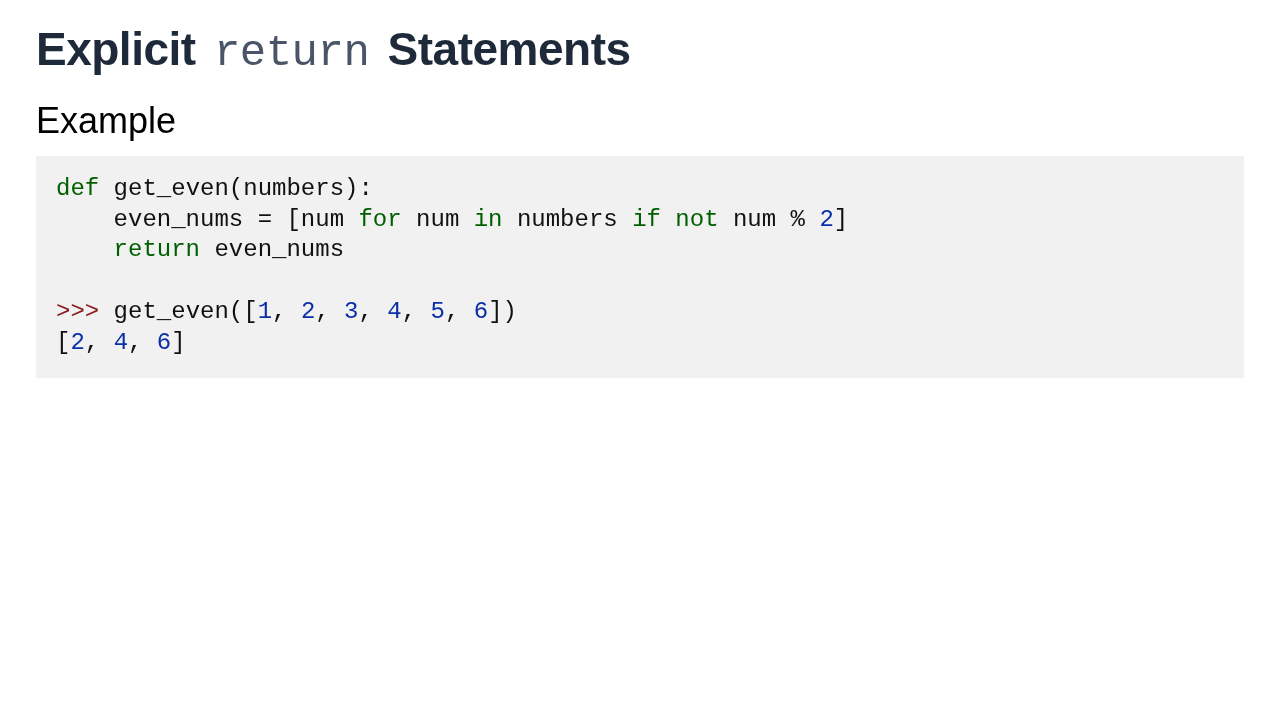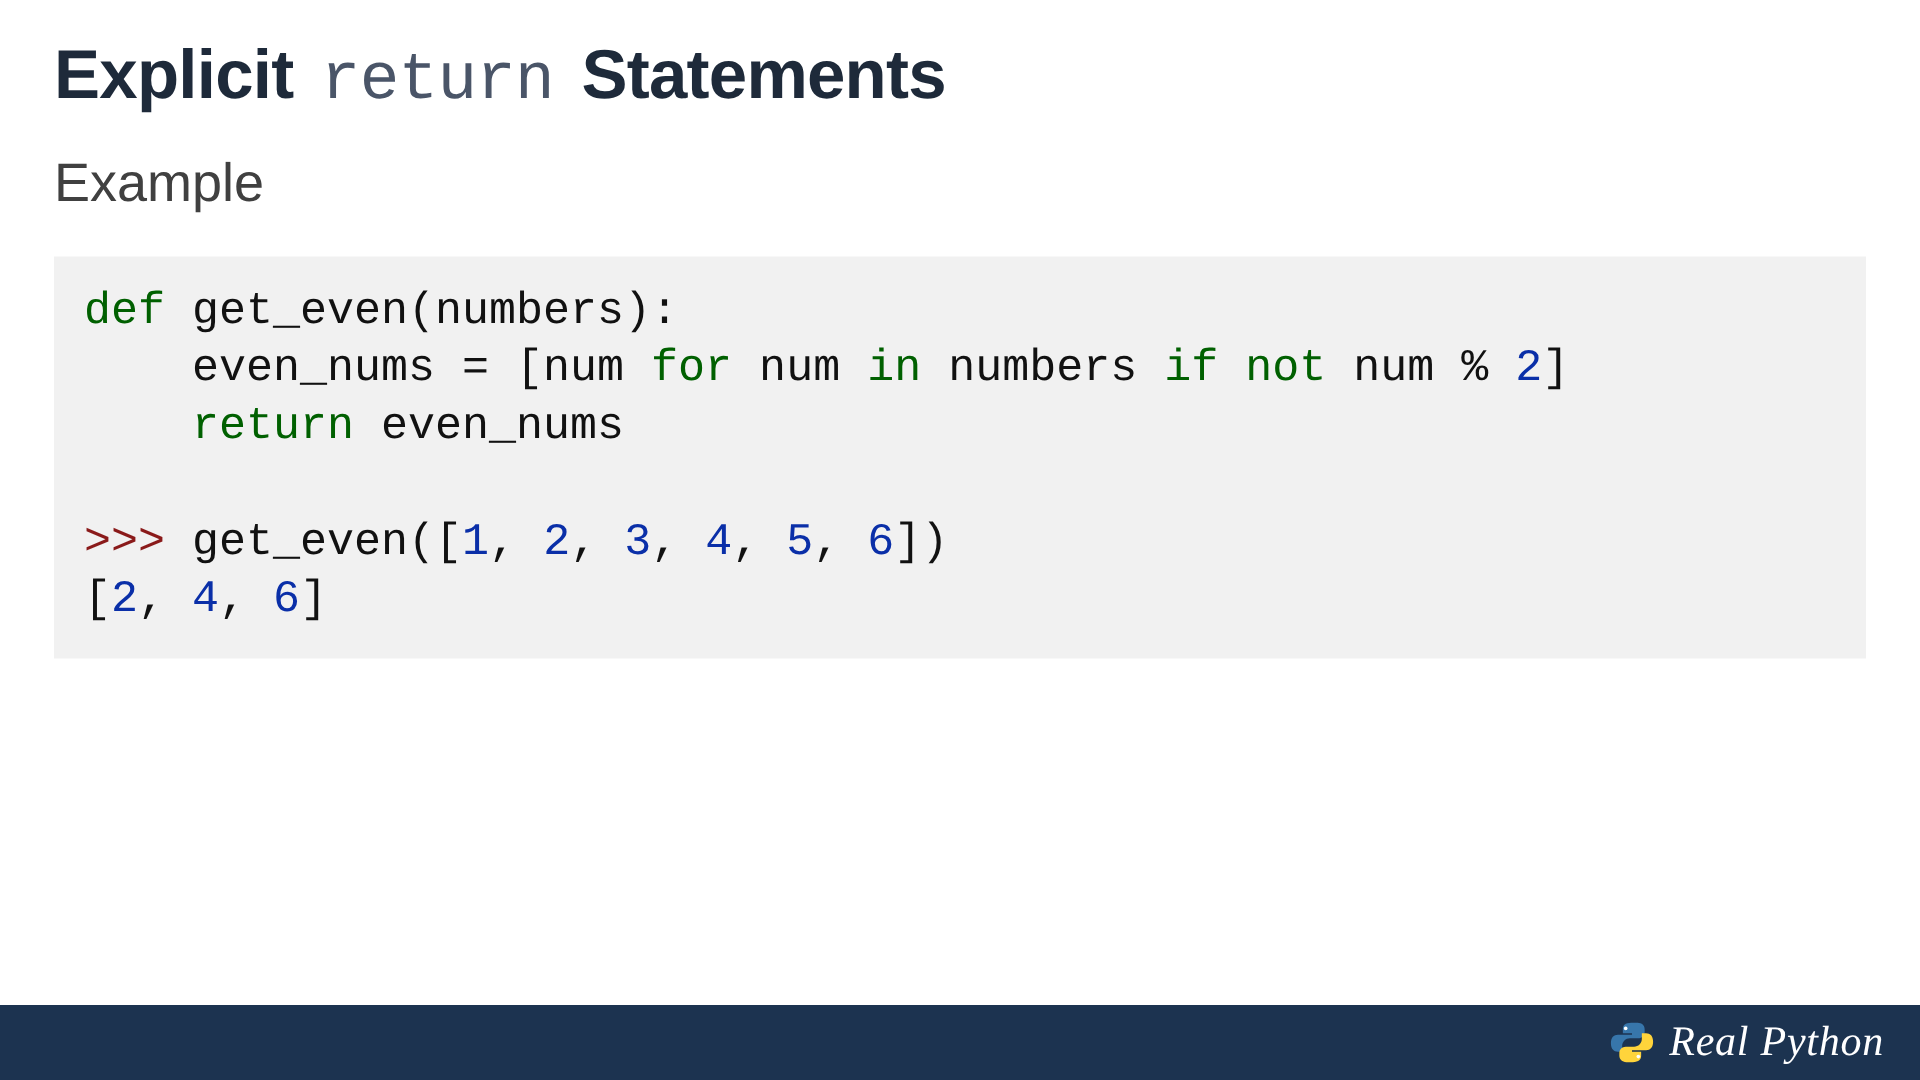--- a/index.html
+++ b/index.html
@@ -1,27 +1,27 @@
 <!DOCTYPE html>
 <html><head>
 <meta charset="utf-8">
 <style>
   * { margin: 0; padding: 0; box-sizing: border-box; }
   html, body { width: 1280px; height: 720px; font-family: "Segoe UI", "Helvetica Neue", Arial, sans-serif; background: #fff; color: #212121; }
-  .slide { width: 1280px; height: 720px; position: relative; }
+  .slide { width: 1280px; height: 642px; position: relative; }
   .content { padding: 18px 36px 0 36px; }
   h1.title { font-size: 46px; font-weight: 700; color: #1e2a3a; letter-spacing: -0.5px; margin-top: 4px; }
   h1.title .kw-mono { font-family: "Consolas", "Menlo", "Courier New", monospace; font-weight: 400; font-size: 44px; color: #4a5568; padding: 0 6px; }
-  .subtitle { font-size: 36px; font-weight: 400; color: #404040; margin-top: 22px; }
+  .subtitle { font-size: 36px; font-weight: 400; color: #000000; margin-top: 22px; }
   .codeblock {
     background: #f1f1f1;
-    margin-top: 28px;
+    margin-top: 14px;
     padding: 18px 20px 20px 20px;
     font-family: "Consolas", "Menlo", "Courier New", monospace;
-    font-size: 30px;
+    font-size: 24px;
     line-height: 1.28;
     color: #111;
     white-space: pre;
   }
   .kw   { color: #006000; }   
   .num  { color: #0a2fa8; }   
   .prompt { color: #8a1a1a; } 
   .nm   { color: #111; }
   ul.note { list-style: disc; margin: 44px 0 0 46px; }
   ul.note li { font-size: 30px; line-height: 1.35; color: #444; }
@@ -66,24 +66,13 @@
     <div class="codeblock"><span class="kw">def</span><span class="nm"> get_even(numbers):</span>
 <span class="nm">    even_nums = [num </span><span class="kw">for</span><span class="nm"> num </span><span class="kw">in</span><span class="nm"> numbers </span><span class="kw">if</span><span class="nm"> </span><span class="kw">not</span><span class="nm"> num % </span><span class="num">2</span><span class="nm">]</span>
 <span class="nm">    </span><span class="kw">return</span><span class="nm"> even_nums</span>
 
 <span class="prompt">&gt;&gt;&gt;</span><span class="nm"> get_even([</span><span class="num">1</span><span class="nm">, </span><span class="num">2</span><span class="nm">, </span><span class="num">3</span><span class="nm">, </span><span class="num">4</span><span class="nm">, </span><span class="num">5</span><span class="nm">, </span><span class="num">6</span><span class="nm">])</span>
 <span class="nm">[</span><span class="num">2</span><span class="nm">, </span><span class="num">4</span><span class="nm">, </span><span class="num">6</span><span class="nm">]</span></div>
 
 
   </div>
 
-  <div class="footer">
-    <div class="brand">
-      <svg class="py-logo" viewBox="0 0 64 64">
-        <path d="M31 4c-9 0-12 4-12 9v6h13v2H12c-6 0-10 4-10 12s4 12 10 12h6v-8c0-6 5-11 11-11h12c5 0 9-4 9-9V13c0-5-4-9-10-9H31z" fill="#3776AB"></path>
-        <circle cx="23" cy="12" r="2.6" fill="#fff"></circle>
-        <path d="M33 60c9 0 12-4 12-9v-6H32v-2h20c6 0 10-4 10-12S58 19 52 19h-6v8c0 6-5 11-11 11H23c-5 0-9 4-9 9v4c0 5 4 9 10 9h9z" fill="#FFD43B"></path>
-        <circle cx="41" cy="52" r="2.6" fill="#fff"></circle>
-      </svg>
-      <span class="brand-text">Real Python</span>
-    </div>
-  </div>
 </div>
 
 </body></html>

